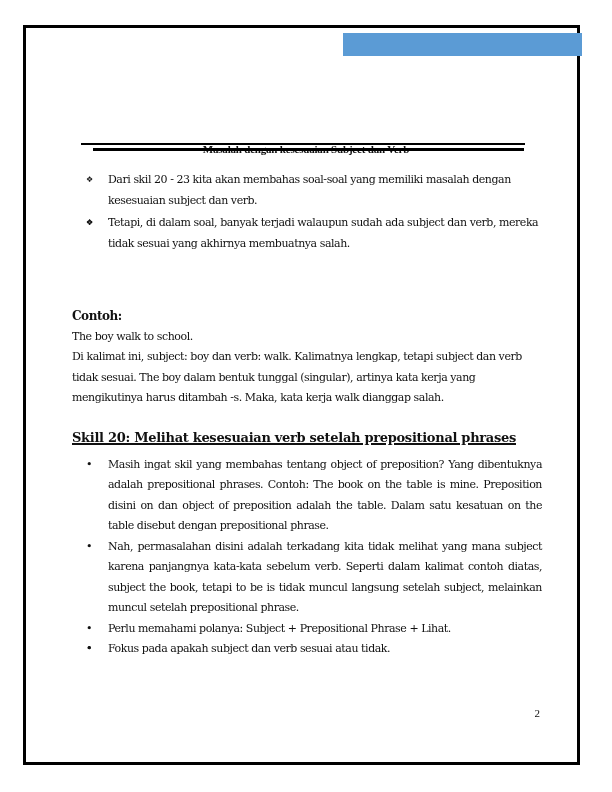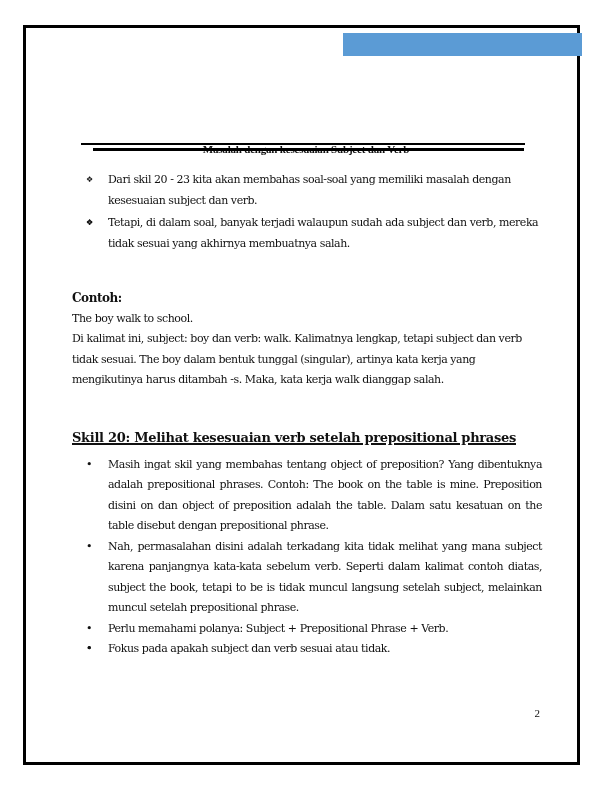--- a/index.html
+++ b/index.html
@@ -40,40 +40,40 @@
     <li style="margin-top:2px;">
       <span class="marker">❖</span>
     </li>
     <li>
       <span class="marker">❖</span>
       <span>Tetapi, di dalam soal, banyak terjadi walaupun sudah ada subject dan verb, mereka tidak sesuai yang akhirnya membuatnya salah.</span>
     </li>
   </ul>
 </div>
 
-<div class="content" style="top:288px;">
+<div class="content" style="top:306px;">
   <div class="heading">Contoh:</div>
   <div style="">The boy walk to school.</div>
   <div style="">Di kalimat ini, subject: boy dan verb: walk. Kalimatnya lengkap, tetapi subject dan verb tidak sesuai. The boy dalam bentuk tunggal (singular), artinya kata kerja yang mengikutinya harus ditambah -s. Maka, kata kerja walk dianggap salah.</div>
 </div>
 
 <div class="content" style="top:428px;">
   <div class="skill-heading">Skill 20: Melihat kesesuaian verb setelah prepositional phrases</div>
   <ul class="bullets" style="margin-top:6px;">
     <li class="justify">
       <span class="marker" style="font-size:11px;">•</span>
       <span>Masih ingat skil yang membahas tentang object of preposition? Yang dibentuknya adalah prepositional phrases. Contoh: The book on the table is mine. Preposition disini on dan object of preposition adalah the table. Dalam satu kesatuan on the table disebut dengan prepositional phrase.</span>
     </li>
     <li class="justify">
       <span class="marker" style="font-size:11px;">•</span>
       <span>Nah, permasalahan disini adalah terkadang kita tidak melihat yang mana subject karena panjangnya kata-kata sebelum verb. Seperti dalam kalimat contoh diatas, subject the book, tetapi to be is tidak muncul langsung setelah subject, melainkan muncul setelah prepositional phrase.</span>
     </li>
     <li>
       <span class="marker" style="font-size:11px;">•</span>
-      <span>Perlu memahami polanya: Subject + Prepositional Phrase + Verb.</span>
+      <span>Perlu memahami polanya: Subject + Prepositional Phrase + Lihat.</span>
     </li>
     <li class="justify">
       <span class="marker" style="font-size:11px;">•</span>
     </li>
     <li>
       <span class="marker" style="font-size:11px;">•</span>
       <span>Fokus pada apakah subject dan verb sesuai atau tidak.</span>
     </li>
   </ul>
 </div>

